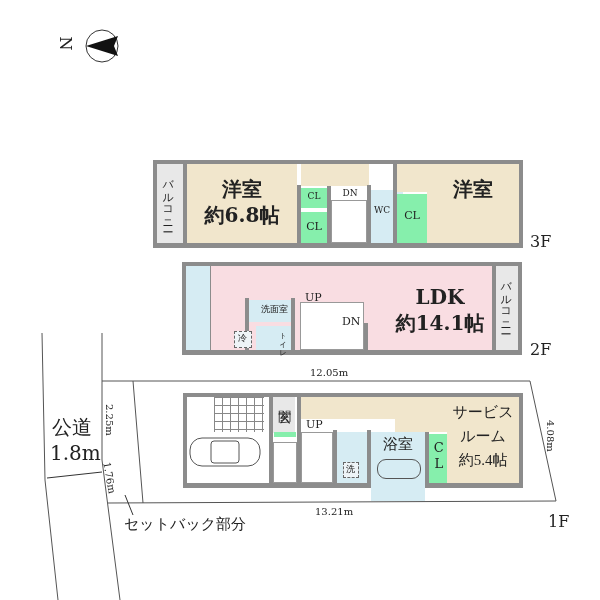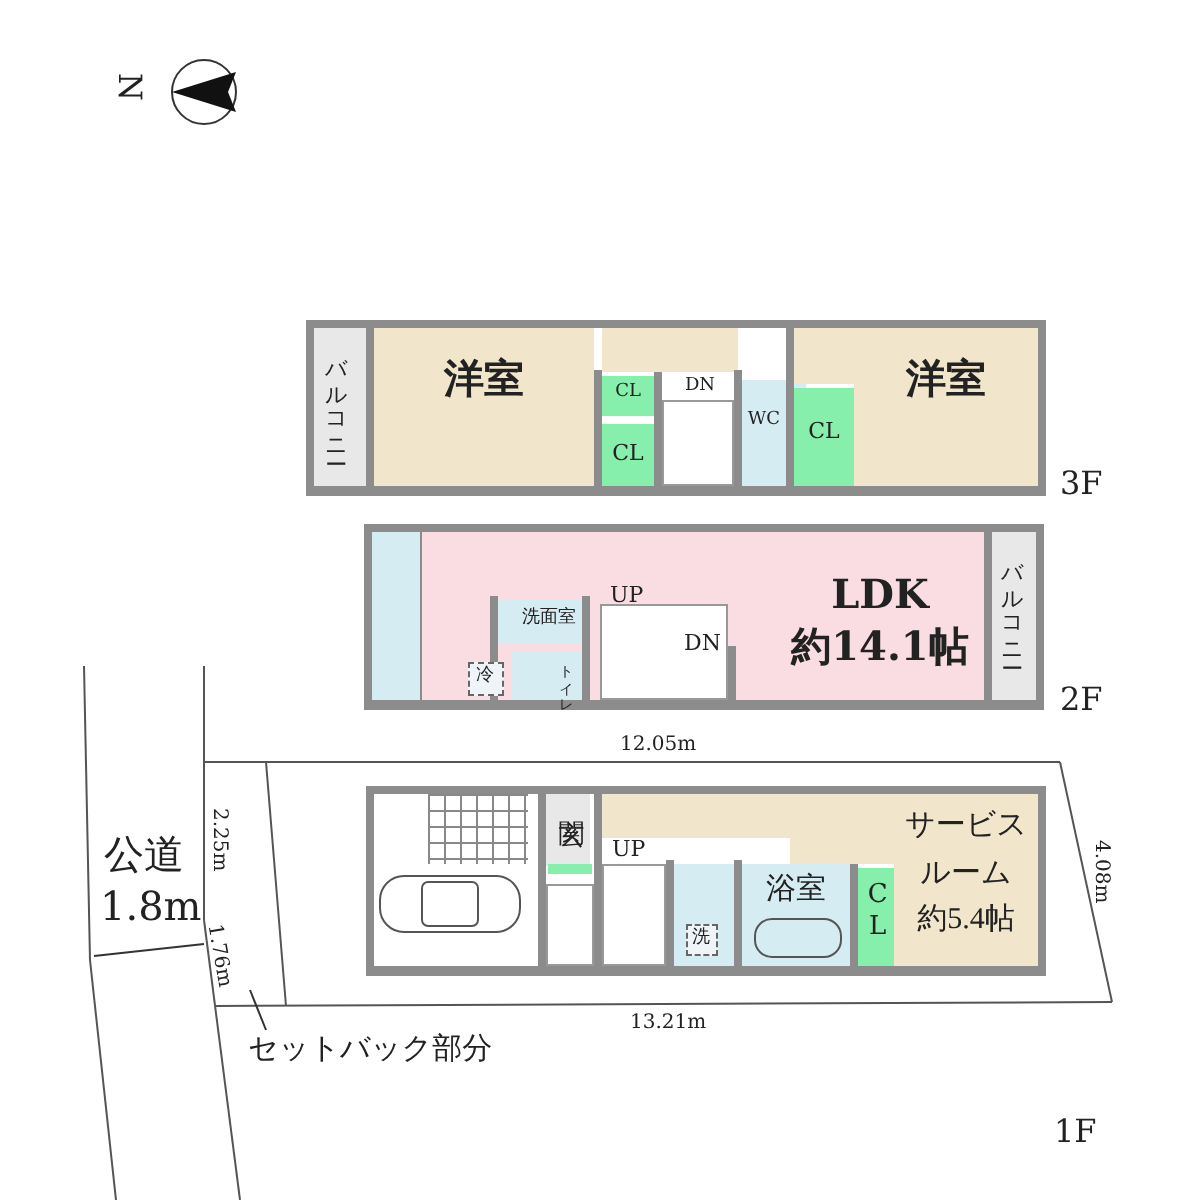--- a/index.html
+++ b/index.html
@@ -43,20 +43,21 @@
   <div class="wall" style="left:153px;top:160px;width:4px;height:88px;"></div>
   <div class="wall" style="left:519px;top:160px;width:4px;height:88px;"></div>
 
   <div class="room grey" style="left:157px;top:164px;width:26px;height:79px;">
     <div class="lbl vert sm" style="left:4px;top:8px;">バルコニー</div>
   </div>
   <div class="wall" style="left:183px;top:164px;width:4px;height:79px;"></div>
 
   <div class="room beige" style="left:187px;top:164px;width:110px;height:79px;">
     <div class="lbl big" style="left:0;width:110px;top:14px;">洋室</div>
+    <div class="lbl big" style="left:0;width:110px;top:40px;">約6.8帖</div>
   </div>
   <div class="wall" style="left:297px;top:185px;width:4px;height:58px;"></div>
 
   <div class="room yellow" style="left:301px;top:188px;width:26px;height:20px;">
     <div class="lbl xs" style="left:0;width:26px;top:4px;">CL</div>
   </div>
   <div class="room yellow" style="left:301px;top:212px;width:26px;height:31px;">
     <div class="lbl sm" style="left:0;width:26px;top:9px;">CL</div>
   </div>
   <div class="wall" style="left:327px;top:185px;width:4px;height:58px;"></div>
@@ -164,35 +165,35 @@
   <div class="room beige" style="left:301px;top:397px;width:94px;height:22px;"></div>
   <div class="lbl sm" style="left:306px;top:419px;">UP</div>
   <div class="room white" style="left:301px;top:432px;width:32px;height:51px;border:1px solid #999;"></div>
 
   <div class="wall" style="left:333px;top:430px;width:4px;height:53px;"></div>
   <div class="room blue" style="left:337px;top:432px;width:30px;height:51px;"></div>
   <div class="room" style="left:343px;top:462px;width:16px;height:16px;border:1px dashed #666;background:#eef4f7;">
     <div class="lbl xs" style="left:2px;top:2px;">洗</div>
   </div>
   <div class="wall" style="left:367px;top:430px;width:4px;height:53px;"></div>
-  <div class="room blue" style="left:371px;top:432px;width:54px;height:51px;">
+  <div class="room blue" style="left:371px;top:432px;width:54px;height:69px;">
     <div class="lbl med" style="left:0;width:54px;top:4px;">浴室</div>
     <div class="abs" style="left:6px;top:27px;width:42px;height:18px;border:1px solid #555;border-radius:9px;"></div>
   </div>
   <div class="wall" style="left:425px;top:430px;width:4px;height:53px;"></div>
   <div class="room yellow" style="left:429px;top:434px;width:18px;height:49px;">
     <div class="lbl sm vert" style="left:2px;top:6px;font-size:13px;">CL</div>
   </div>
   <div class="room beige" style="left:395px;top:397px;width:124px;height:35px;"></div>
   <div class="room beige" style="left:447px;top:432px;width:72px;height:51px;"></div>
   <div class="lbl med" style="left:447px;top:404px;width:72px;">サービス</div>
   <div class="lbl med" style="left:447px;top:428px;width:72px;">ルーム</div>
   <div class="lbl med" style="left:445px;top:452px;width:76px;font-family:Liberation Serif, serif;">約5.4帖</div>
 
-  <div class="floor-tag" style="left:527px;top:512px;margin-top:44px;">1F</div>
+  <div class="floor-tag" style="left:548px;top:512px;">1F</div>
 </div>
 
 <div class="lbl" style="left:52px;top:416px;font-size:20px;">公道</div>
 <div class="lbl" style="left:50px;top:442px;font-size:20px;">1.8m</div>
 <div class="dim" style="left:310px;top:367px;">12.05m</div>
 <div class="dim" style="left:315px;top:506px;">13.21m</div>
 <div class="dim vside" style="left:545px;top:420px;">4.08m</div>
 <div class="dim vside" style="left:104px;top:404px;">2.25m</div>
 <div class="dim vside" style="left:104px;top:462px;transform:rotate(-10deg);">1.76m</div>
 <div class="lbl" style="left:124px;top:516px;font-size:15px;">セットバック部分</div>

